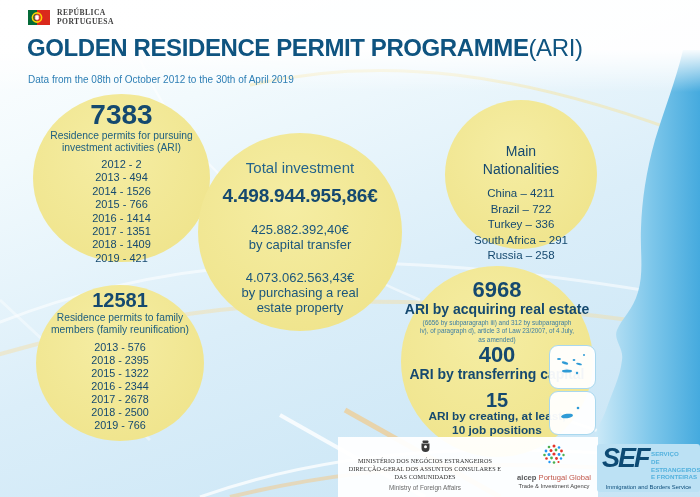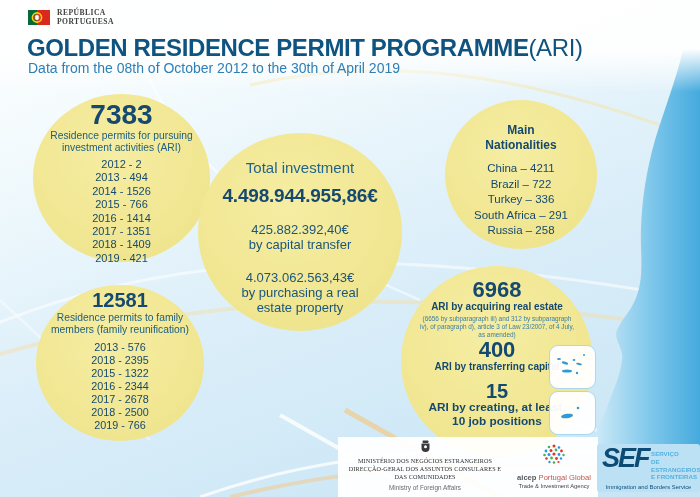--- a/index.html
+++ b/index.html
@@ -11,21 +11,21 @@
   svg.decor{position:absolute;top:0;left:0;z-index:1;}
   .map{position:absolute;top:0;left:0;z-index:2;}
 
   
   .gov-logo{position:absolute;left:28px;top:8px;z-index:6;display:flex;align-items:center;gap:7px;}
   .gov-logo .txt{font-family:"Liberation Serif",serif;font-size:7.6px;font-weight:600;
     color:#3f3f3f;letter-spacing:.45px;line-height:1.2;}
   .title{position:absolute;left:27px;top:34px;z-index:6;font-size:24px;font-weight:bold;
     color:#0f5480;letter-spacing:-.4px;white-space:nowrap;}
   .title .suffix{font-weight:400;}
-  .subtitle{position:absolute;left:28px;top:60px;z-index:6;font-size:14px;color:#2e7fb5;}
+  .subtitle{position:absolute;left:28px;top:74px;z-index:6;font-size:10px;color:#2e7fb5;}
 
   
   .bubble{position:absolute;border-radius:50%;z-index:3;
     background:radial-gradient(circle at 45% 35%,#f5eda3,#eee287);
     display:flex;flex-direction:column;align-items:center;text-align:center;color:#174f76;}
   .big{font-weight:bold;color:#15496f;line-height:1.05;}
   .lbl{color:#206080;line-height:1.15;}
   .years{font-size:11px;line-height:1.22;color:#15496f;}
 
   #c-invest{left:33px;top:94px;width:177px;height:168px;padding-top:6px;box-sizing:border-box;}
@@ -35,31 +35,31 @@
 
   #c-total{left:198px;top:133px;width:204px;height:198px;padding-top:26px;box-sizing:border-box;}
   #c-total .t-label{font-size:15px;color:#25648a;}
   #c-total .t-big{font-size:19px;font-weight:bold;color:#15496f;margin-top:9px;letter-spacing:-.2px;}
   #c-total .v{font-size:13px;color:#1b567c;}
   #c-total .v1{margin-top:15px;}
   #c-total .v2{margin-top:17px;}
   #c-total .vl{font-size:13px;color:#1b567c;width:150px;line-height:1.2;}
 
   #c-nation{left:445px;top:100px;width:152px;height:149px;padding-top:23px;box-sizing:border-box;}
-  #c-nation .n-title{font-size:12px;font-weight:bold;width:90px;line-height:1.25;color:#15496f;}
+  #c-nation .n-title{font-size:14px;font-weight:normal;width:90px;line-height:1.25;color:#15496f;margin-top:20px;}
   #c-nation .n-list{margin-top:8px;font-size:11.5px;line-height:1.35;color:#15496f;}
 
   #c-family{left:36px;top:285px;width:168px;height:156px;padding-top:5px;box-sizing:border-box;}
   #c-family .big{font-size:20px;}
   #c-family .lbl{font-size:10.3px;width:142px;line-height:1.12;margin-top:1px;}
   #c-family .years{margin-top:6px;font-size:10.8px;line-height:1.2;}
 
   #c-break{left:401px;top:266px;width:192px;height:191px;padding-top:13px;box-sizing:border-box;}
   #c-break .v1{font-size:22px;font-weight:bold;color:#15496f;line-height:1;}
-  #c-break .bl{font-size:10px;font-weight:bold;color:#15496f;line-height:1.15;}
+  #c-break .bl{font-size:14px;font-weight:bold;color:#15496f;line-height:1.15;}
   #c-break .note{font-size:6.4px;color:#3d7ea3;width:158px;line-height:1.3;margin-top:2px;}
   #c-break .v2{font-size:22px;font-weight:bold;color:#15496f;margin-top:0;line-height:1;}
   #c-break .v3{font-size:20px;font-weight:bold;color:#15496f;margin-top:8px;line-height:1;}
   #c-break .jl{font-size:11.8px;font-weight:bold;width:150px;color:#15496f;line-height:1.15;}
 
   
   .inset{position:absolute;width:47px;height:44px;border:1.5px solid #a9d8ef;border-radius:9px;
     background:rgba(255,255,255,.95);z-index:3;box-sizing:border-box;}
   #inset-azores{left:549px;top:345px;}
   #inset-madeira{left:549px;top:391px;}

